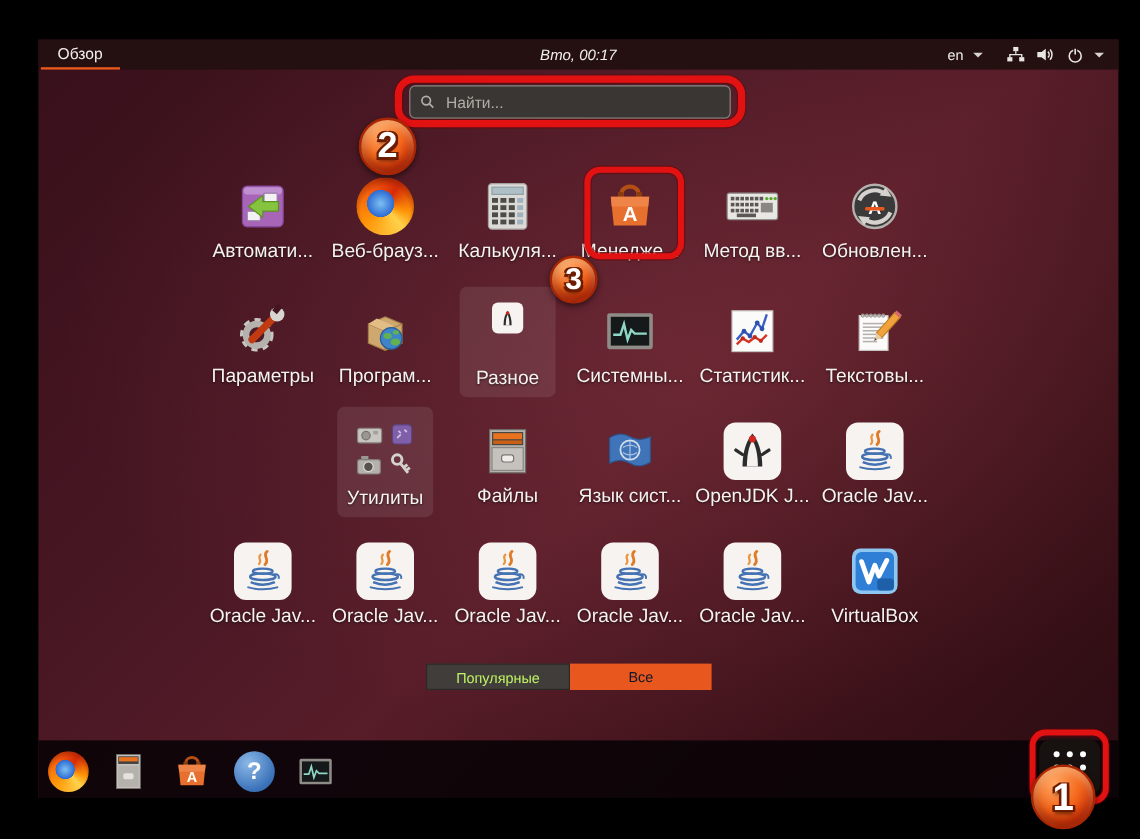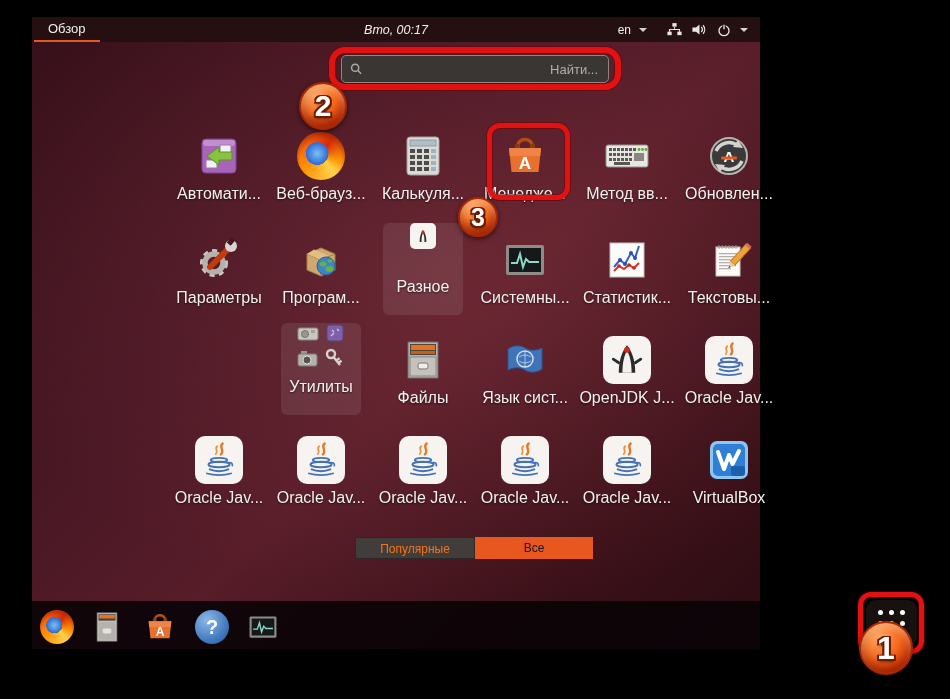--- a/index.html
+++ b/index.html
@@ -1,62 +1,62 @@
 <!DOCTYPE html>
 <html><head>
 <meta charset="utf-8">
 <style>
   html,body{margin:0;padding:0;}
   body{width:950px;height:699px;background:#000;position:relative;overflow:hidden;
        font-family:"Liberation Sans",sans-serif;-webkit-font-smoothing:antialiased;}
-  .screen{position:absolute;left:32px;top:17px;width:728px;height:632px;
+  .screen{position:absolute;left:32px;top:33px;width:900px;height:632px;
     background:
       radial-gradient(ellipse 720px 480px at 58% 40%, rgba(165,70,80,0.28), rgba(0,0,0,0) 70%),
       linear-gradient(135deg,#37101a 0%,#491724 35%,#571d29 55%,#3c1119 80%,#2b0c12 100%);}
   
   .topbar{position:absolute;left:0;top:0;width:100%;height:25px;background:#241010;
           display:flex;align-items:center;color:#f2f0ee;font-size:13px;}
   .activities{height:23px;line-height:23px;padding:0 14px;margin-left:2px;
               border-bottom:2px solid #e8571e;cursor:pointer;}
   .clock{position:absolute;left:50%;transform:translateX(-50%);font-size:12.5px;font-style:italic;}
   .tb-right{margin-left:auto;display:flex;align-items:center;gap:9px;padding-right:12px;}
   .kbd{display:flex;align-items:center;gap:8px;font-size:12px;}
   .chev{width:0;height:0;border-left:4px solid transparent;border-right:4px solid transparent;
         border-top:4px solid #d8d5d1;display:inline-block;}
   .tb-icons{display:flex;align-items:center;gap:8px;margin-left:10px;}
   
   .search-wrap{position:absolute;left:309px;top:38px;width:268px;height:28px;background:#3a3633;
       border:1px solid #8a8680;border-radius:5px;display:flex;align-items:center;box-sizing:border-box;padding:0 8px;}
   .search-wrap input{background:transparent;border:none;outline:none;color:#b3ada7;font-size:13px;
-      width:100%;margin-left:7px;font-family:"Liberation Sans",sans-serif;text-align:right;}
+      width:100%;margin-left:7px;font-family:"Liberation Sans",sans-serif;}
   .search-wrap input::placeholder{color:#b3ada7;opacity:1;}
   
   .cell{position:absolute;width:96px;text-align:center;cursor:pointer;}
   .icon48{width:48px;height:48px;margin:0 auto;position:relative;}
   .tile{width:48px;height:48px;border-radius:10px;background:#f6f3f0;display:flex;
         align-items:center;justify-content:center;margin:0 auto;}
   .label{margin-top:5px;font-size:16px;color:#f5f2ef;text-shadow:0 1px 2px rgba(0,0,0,.65);
          white-space:nowrap;}
   .folder{width:80px;height:92px;background:rgba(255,255,255,.09);border-radius:6px;
-          box-sizing:border-box;padding-top:0;}
+          box-sizing:border-box;padding-top:13px;}
   .folder .inner{height:50px;display:flex;align-items:flex-start;justify-content:center;}
   .mini-tile{width:26px;height:26px;border-radius:5px;background:#f6f3f0;display:flex;
              align-items:center;justify-content:center;}
   .mini-grid{display:grid;grid-template-columns:24px 24px;grid-gap:3px;justify-content:center;}
   .fx{border-radius:50%;
       background:
         radial-gradient(circle at 42% 45%, #7cc0f2 0%, #2e6bd4 29%, rgba(0,0,0,0) 30%),
         radial-gradient(circle at 50% 58%, rgba(0,0,0,0) 55%, rgba(130,25,0,.4) 72%, rgba(0,0,0,0) 80%),
         conic-gradient(from 140deg at 50% 50%, #ffd24a, #ff9508 25%, #f4590c 50%, #d62b07 70%, #ff9508 90%, #ffd24a);}
   .fx48{width:48px;height:48px;}
   .fx34{width:34px;height:34px;}
   
   .toggle{position:absolute;left:323px;top:520px;display:flex;}
   .tg{height:22px;line-height:22px;font-size:12px;text-align:center;cursor:pointer;}
-  .tg-pop{width:120px;background:#403d3a;color:#f97316;border:1px solid #2b2927;box-sizing:border-box;}
+  .tg-pop{width:120px;background:#403d3a;color:#bef264;border:1px solid #2b2927;box-sizing:border-box;}
   .tg-all{width:118px;background:#e8571e;color:#0f172a;}
   
   .dock{position:absolute;left:0;top:584px;width:100%;height:48px;background:rgba(9,3,7,.9);}
   .dock-ic{position:absolute;top:593px;width:34px;height:34px;cursor:pointer;}
   .help-ic{border-radius:50%;background:radial-gradient(circle at 35% 30%, #8cb8e8, #3a72b8 70%, #2c5a96);
            color:#fff;font-weight:bold;font-size:20px;display:flex;align-items:center;justify-content:center;}
   
   .gridbtn{position:absolute;left:834px;top:583px;width:51px;height:47px;background:#17120f;
            border-radius:10px;display:flex;align-items:center;justify-content:center;cursor:pointer;}
   .dots{display:grid;grid-template-columns:repeat(3,5px);grid-template-rows:repeat(3,5px);grid-gap:6px;}

